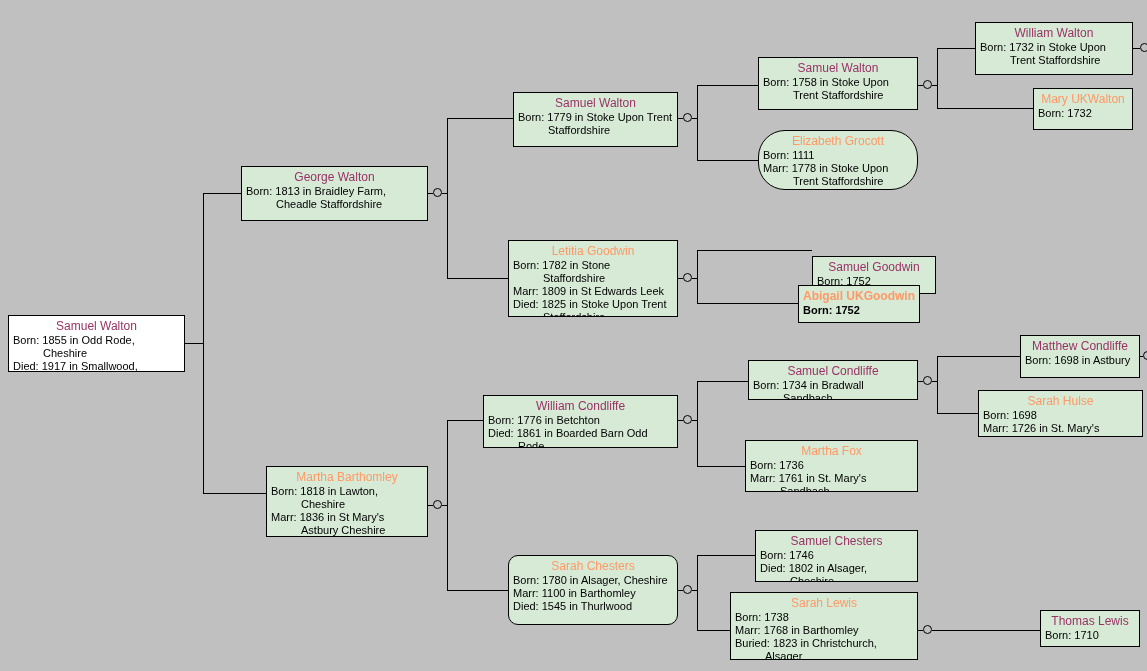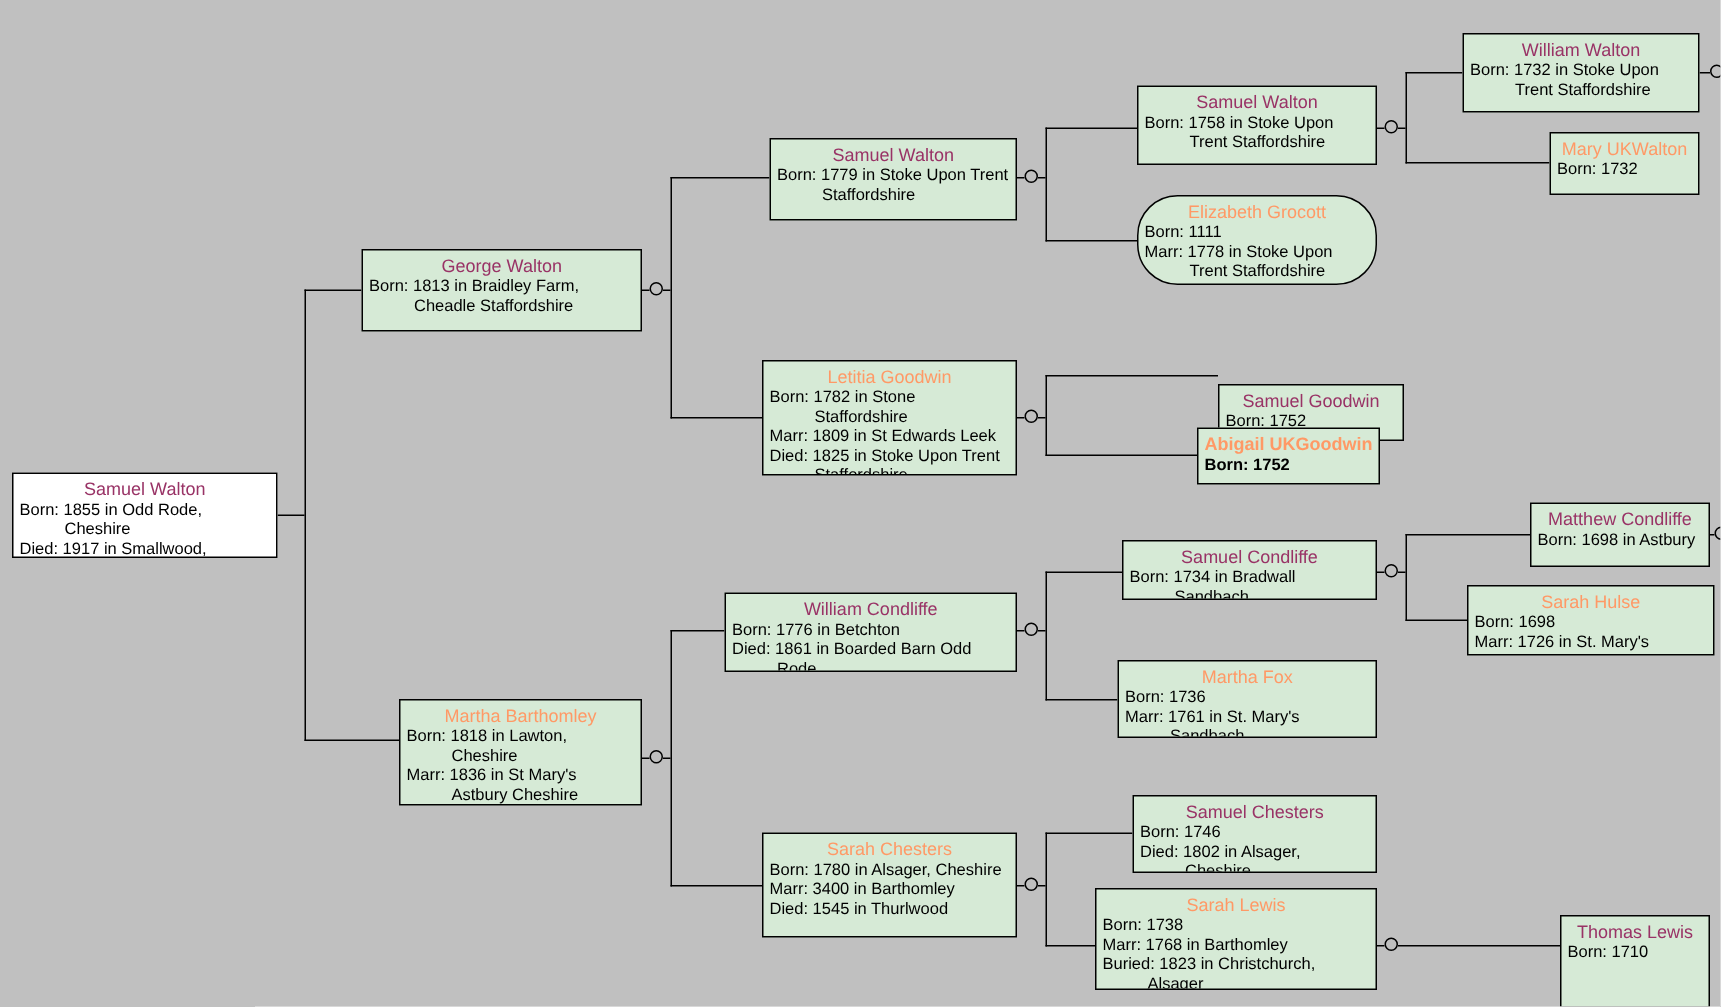--- a/index.html
+++ b/index.html
@@ -150,24 +150,24 @@
     <div class="pline">Marr: 1809 in St Edwards Leek</div>
     <div class="pline">Died: 1825 in Stoke Upon Trent Staffordshire</div>
   </div>
 
   <div class="pbox" style="left:483px;top:395px;width:195px;height:53px;">
     <div class="pname male">William Condliffe</div>
     <div class="pline">Born: 1776 in Betchton</div>
     <div class="pline">Died: 1861 in Boarded Barn Odd Rode</div>
   </div>
 
-  <div class="pbox" style="left:508px;top:555px;width:170px;height:70px;">
+  <div class="pbox" style="left:508px;top:555px;width:170px;height:70px;border-radius:10px;">
     <div class="pname female">Sarah Chesters</div>
     <div class="pline">Born: 1780 in Alsager, Cheshire</div>
-    <div class="pline">Marr: 3400 in Barthomley</div>
+    <div class="pline">Marr: 1100 in Barthomley</div>
     <div class="pline">Died: 1545 in Thurlwood</div>
   </div>
 
   <div class="pbox" style="left:758px;top:57px;width:160px;height:53px;">
     <div class="pname male">Samuel Walton</div>
     <div class="pline">Born: 1758 in Stoke Upon Trent Staffordshire</div>
   </div>
 
   <div class="pbox" style="left:758px;top:130px;width:160px;height:60px;border-radius:27px;">
     <div class="pname female">Elizabeth Grocott</div>
@@ -223,18 +223,18 @@
     <div class="pname male">Matthew Condliffe</div>
     <div class="pline">Born: 1698 in Astbury</div>
   </div>
 
   <div class="pbox" style="left:978px;top:390px;width:165px;height:47px;">
     <div class="pname female">Sarah Hulse</div>
     <div class="pline">Born: 1698</div>
     <div class="pline">Marr: 1726 in St. Mary's Astbury</div>
   </div>
 
-  <div class="pbox" style="left:1040px;top:610px;width:100px;height:62px;">
+  <div class="pbox" style="left:1040px;top:610px;width:100px;height:37px;">
     <div class="pname male">Thomas Lewis</div>
     <div class="pline">Born: 1710</div>
   </div>
 
 </div>
 
 </body></html>

